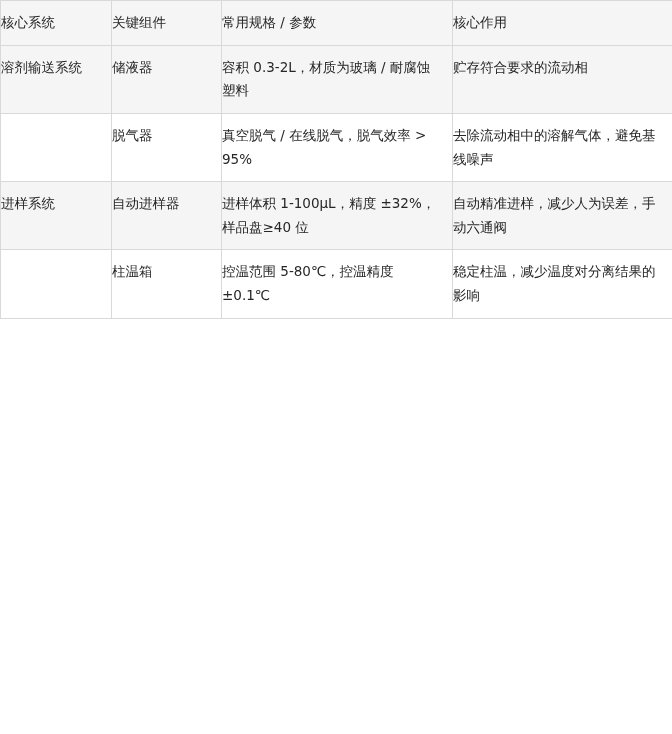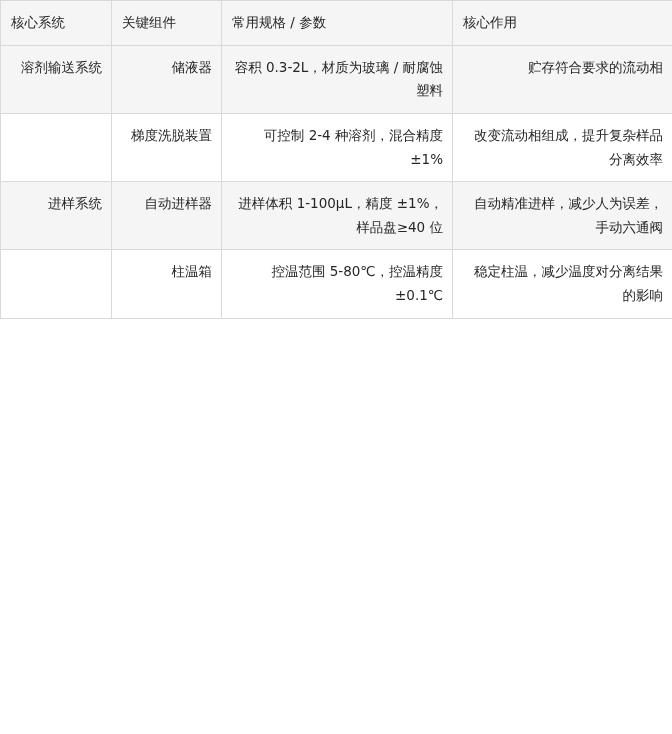--- a/index.html
+++ b/index.html
@@ -22,33 +22,32 @@
     line-height: 1.75;
   }
   table.spec-table col.c0 { width: 111px; }
   table.spec-table col.c1 { width: 110px; }
   table.spec-table col.c2 { width: 231px; }
   table.spec-table col.c3 { width: 220px; }
 
   table.spec-table th,
   table.spec-table td {
     border: 1px solid #d9d9d9;
-    padding: 10px 9px 10px 10px;
+    padding: 10px 9px 10px 0;
     vertical-align: top;
     text-align: left;
     word-break: break-word;
   }
   table.spec-table thead th {
     background: #f5f5f5;
     font-weight: normal;
     color: #262626;
   }
   table.spec-table tbody td {
     background: #ffffff;
-    text-align: right;
   }
   table.spec-table tbody tr.shaded td {
     background: #f5f5f5;
   }
 </style>
 </head>
 <body>
 
 <table class="spec-table">
   <colgroup>
@@ -67,28 +66,28 @@
   </thead>
   <tbody>
     <tr class="shaded">
       <td>溶剂输送系统</td>
       <td>储液器</td>
       <td>容积 0.3-2L，材质为玻璃 / 耐腐蚀塑料</td>
       <td>贮存符合要求的流动相</td>
     </tr>
     <tr>
       <td></td>
-      <td>梯度洗脱装置</td>
-      <td>可控制 2-4 种溶剂，混合精度 ±1%</td>
-      <td>改变流动相组成，提升复杂样品分离效率</td>
+      <td>脱气器</td>
+      <td>真空脱气 / 在线脱气，脱气效率 &gt; 95%</td>
+      <td>去除流动相中的溶解气体，避免基线噪声</td>
     </tr>
     <tr class="shaded">
       <td>进样系统</td>
       <td>自动进样器</td>
-      <td>进样体积 1-100μL，精度 ±1%，样品盘≥40 位</td>
+      <td>进样体积 1-100μL，精度 ±32%，样品盘≥40 位</td>
       <td>自动精准进样，减少人为误差，手动六通阀</td>
     </tr>
     <tr>
       <td></td>
       <td>柱温箱</td>
       <td>控温范围 5-80℃，控温精度 ±0.1℃</td>
       <td>稳定柱温，减少温度对分离结果的影响</td>
     </tr>
   </tbody>
 </table>

